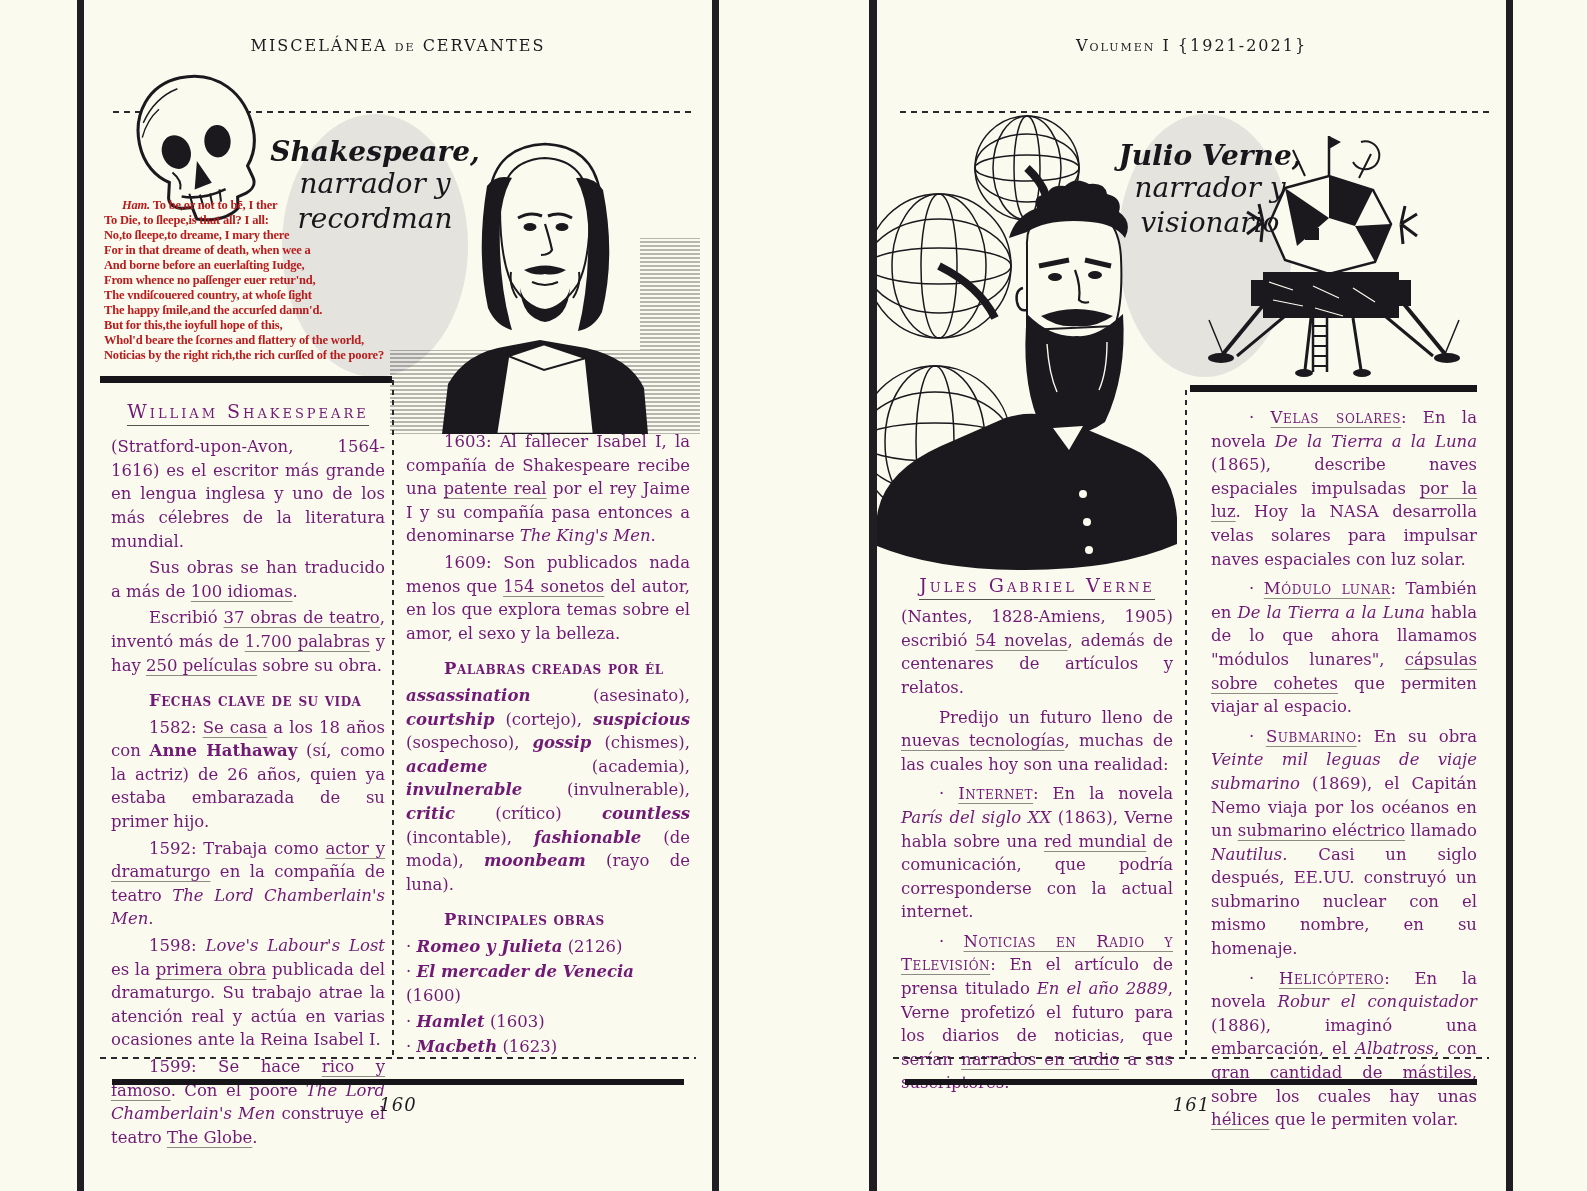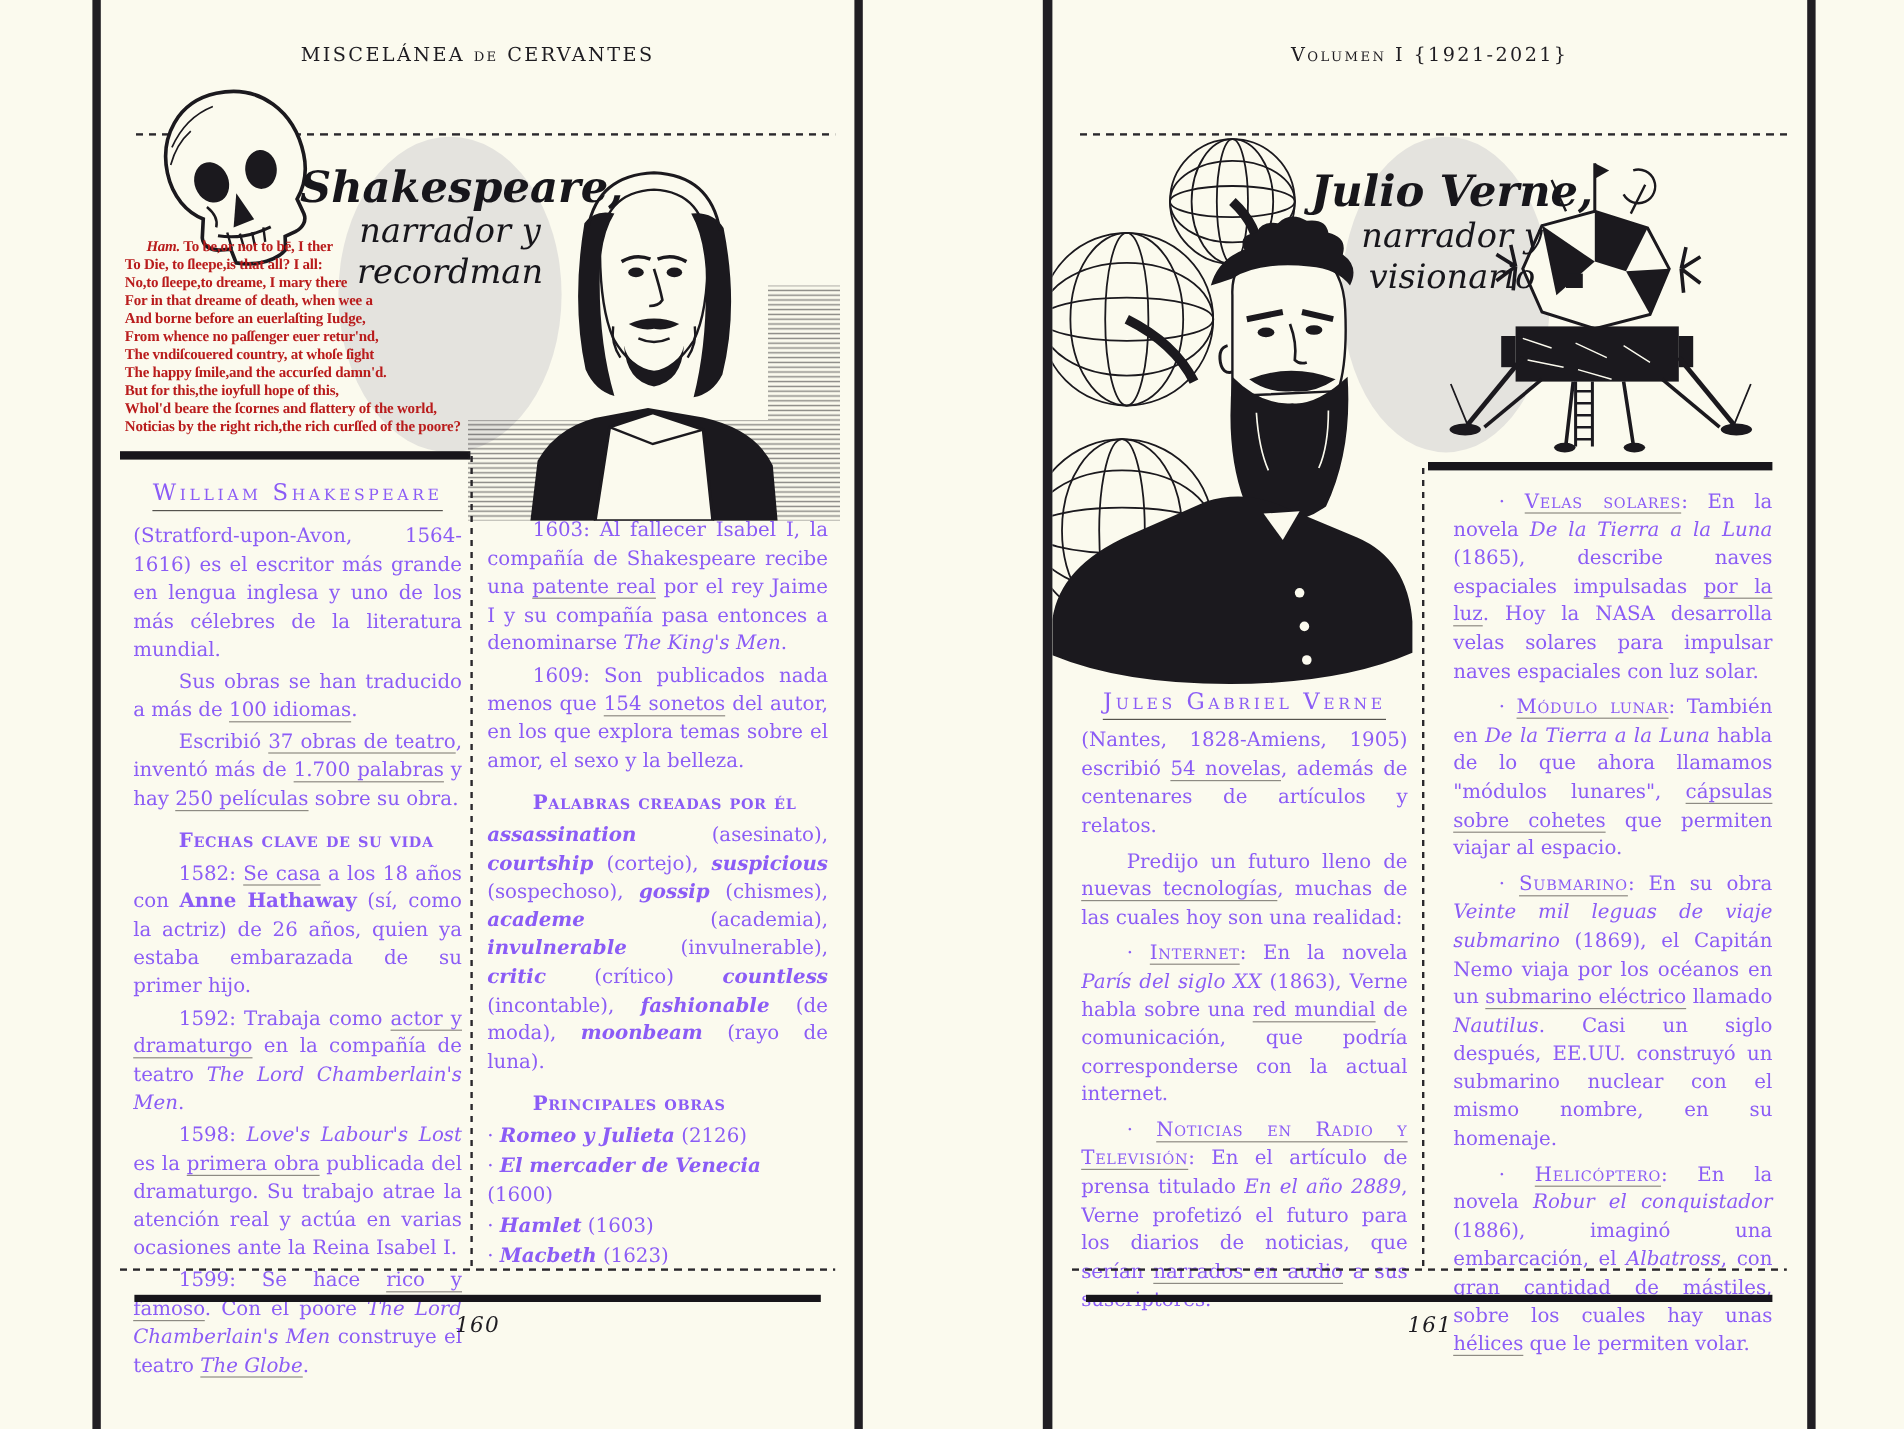--- a/index.html
+++ b/index.html
@@ -16,32 +16,32 @@
     position:absolute;top:36px;left:0;right:0;text-align:center;
     font-variant:small-caps;font-size:16px;letter-spacing:2px;color:#1E1C21;
   }
   .dash-h{position:absolute;height:2px;
     background:repeating-linear-gradient(90deg,#2A282C 0 6px,transparent 6px 11px);}
   .dash-v{position:absolute;width:2px;
     background:repeating-linear-gradient(180deg,#2A282C 0 5px,transparent 5px 10px);}
   .rule{position:absolute;background:#17151A;}
   .circle{position:absolute;border-radius:50%;background:#E4E3DE;}
   .feature-title{position:absolute;text-align:center;color:#17161B;z-index:3;}
-  .feature-title .t1{font-size:36px;font-weight:bold;font-style:italic;line-height:1.12;}
+  .feature-title .t1{font-size:28px;font-weight:bold;font-style:italic;line-height:1.12;}
   .feature-title .t2{font-size:28px;font-style:italic;line-height:1.22;}
   .illus{position:absolute;z-index:2;}
   .quote{
     position:absolute;z-index:2;width:305px;
     font-family:"Liberation Serif","DejaVu Serif",serif;
     font-weight:bold;font-size:12.5px;line-height:1.2;letter-spacing:-0.2px;
     color:#b91c1c;white-space:nowrap;
   }
   .quote .para{margin:0;text-align:left;}
   .quote .para:first-child{text-indent:18px;}
-  .col{position:absolute;font-size:16.5px;line-height:1.43;color:#8b5cf6;}
+  .col{position:absolute;font-size:16.5px;line-height:1.43;color:#701a75;}
   .para{text-align:justify;margin:0 0 3px 0;}
   .para.p{text-indent:38px;}
   .para.p0{text-indent:0;}
   .para.li{text-align:left;text-indent:0;margin-bottom:2px;}
   .para.sub{
     font-variant:small-caps;font-weight:bold;letter-spacing:.5px;
     text-indent:38px;text-align:left;margin:12px 0 3px 0;
   }
   .para.heading{
     text-align:center;text-indent:0;font-variant:small-caps;
@@ -49,21 +49,21 @@
   }
   .para.heading span{border-bottom:1.5px solid #55534E;padding-bottom:3px;}
   #pageR .col .para{margin-bottom:6px;}
   .i{font-style:italic;}
   .b{font-weight:bold;}
   .bi{font-weight:bold;font-style:italic;}
   .u,.iu,.kw{
     text-decoration:underline;text-decoration-thickness:1px;
     text-decoration-color:#8E8B83;text-underline-offset:4px;
   }
-  .iu{font-style:italic;}
+  .iu{}
   .kw{font-variant:small-caps;letter-spacing:.6px;}
   .pg-num{
     position:absolute;top:1094px;left:0;right:0;text-align:center;
     font-style:italic;font-size:18px;letter-spacing:1px;
   }
   svg{display:block;}
 </style>
 </head>
 <body>
 

